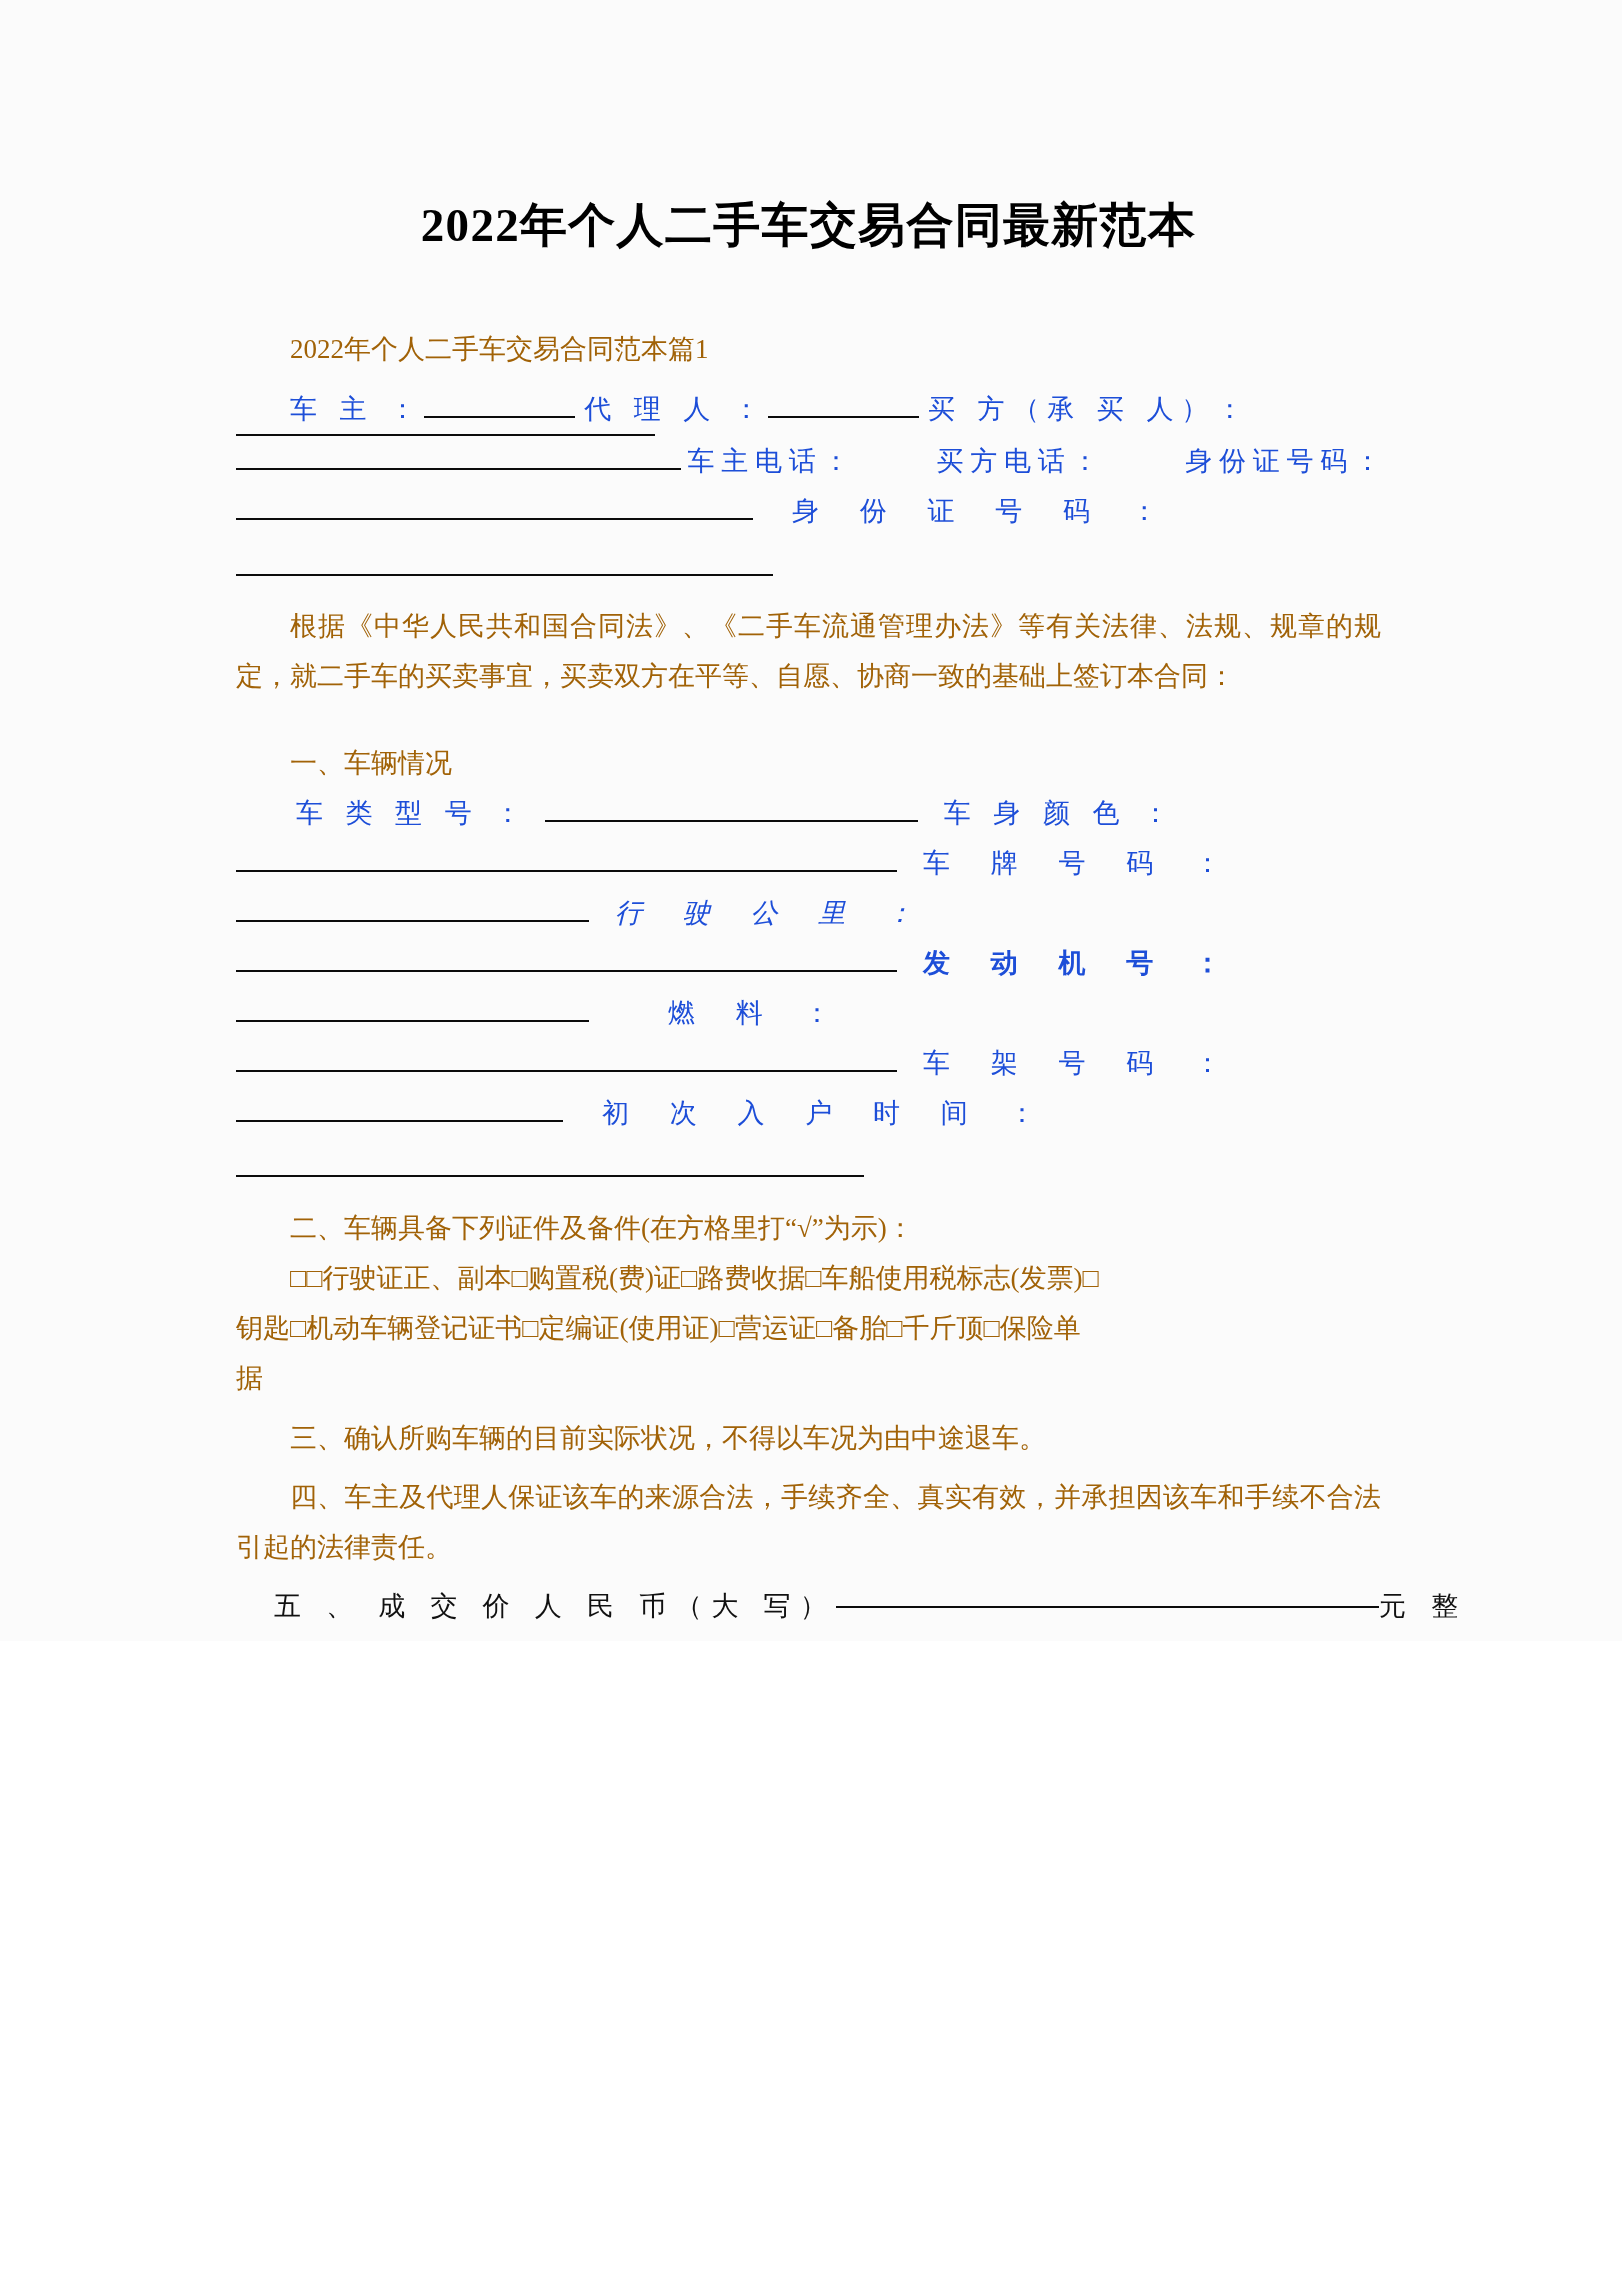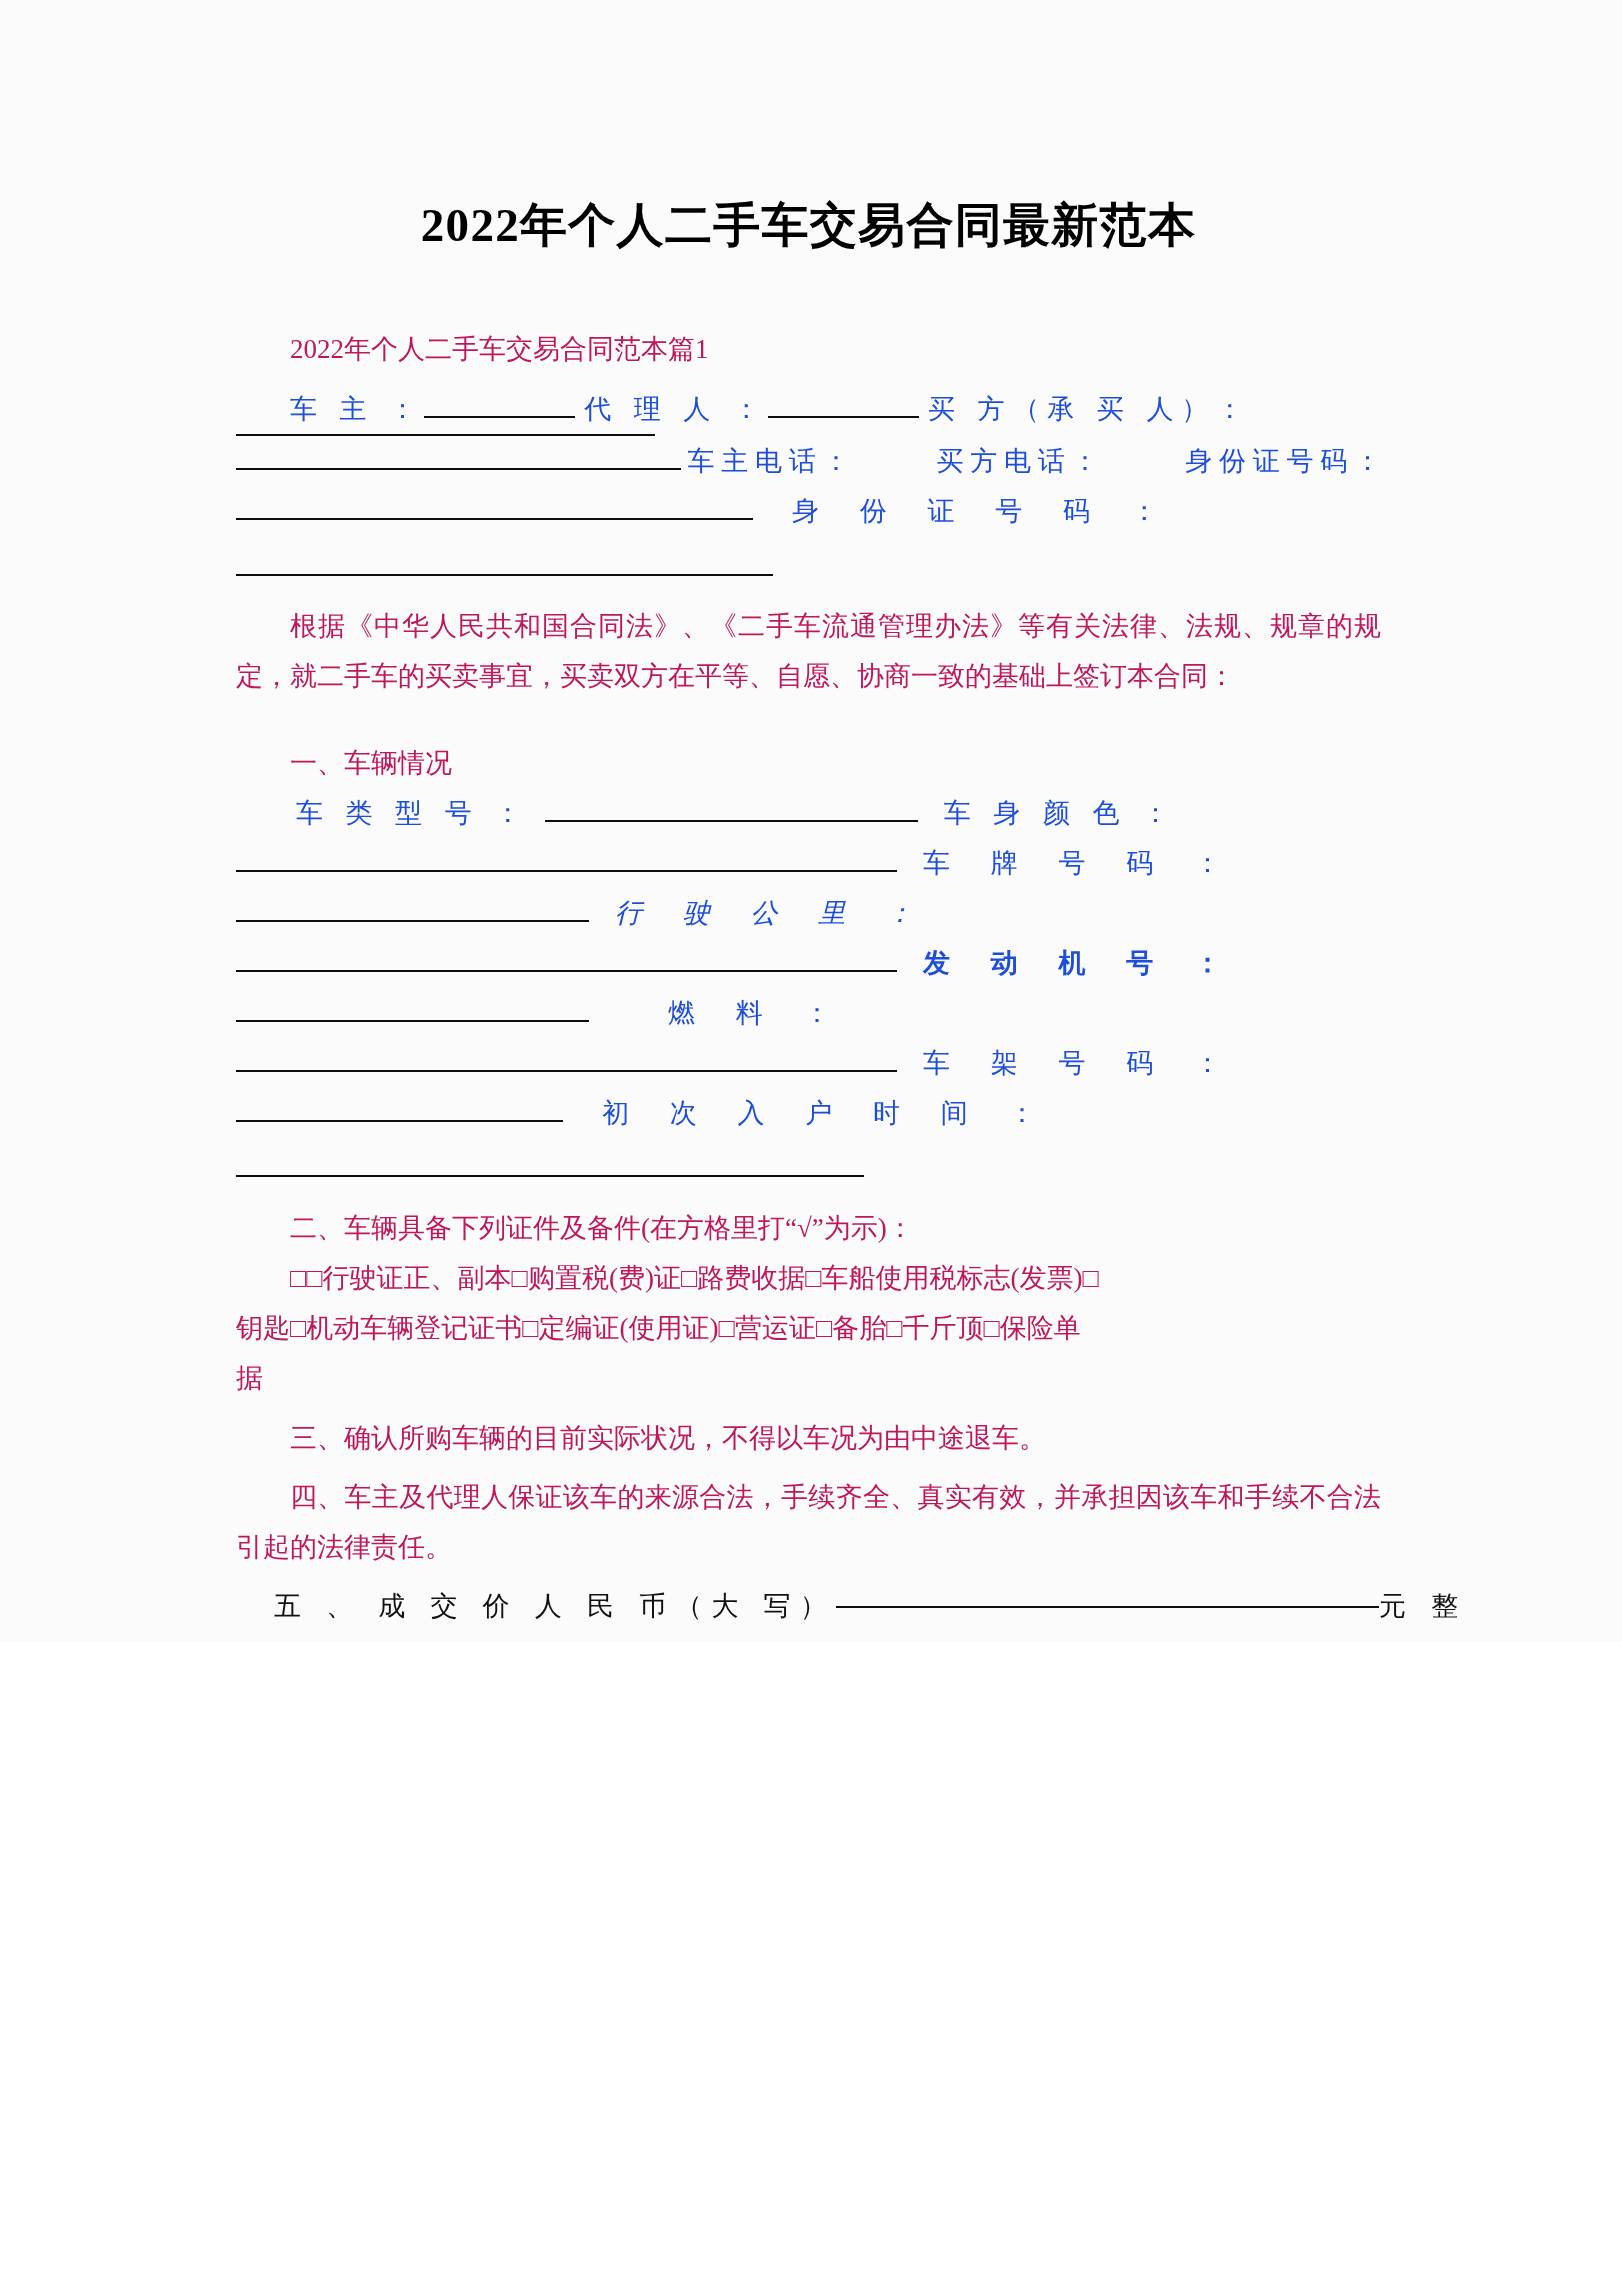--- a/index.html
+++ b/index.html
@@ -34,21 +34,21 @@
     letter-spacing: 1.3px;
     color: #000000;
     line-height: 1.25;
     white-space: nowrap;
   }
 
   
   .para {
     font-size: 27px;
     line-height: 50px;
-    color: #be185d;
+    color: #a16207;
     text-align: justify;
     text-justify: inter-character;
     margin: 0;
   }
   .indent {
     text-indent: 54px;
   }
   .subhead {
     margin-top: 37px;
   }

